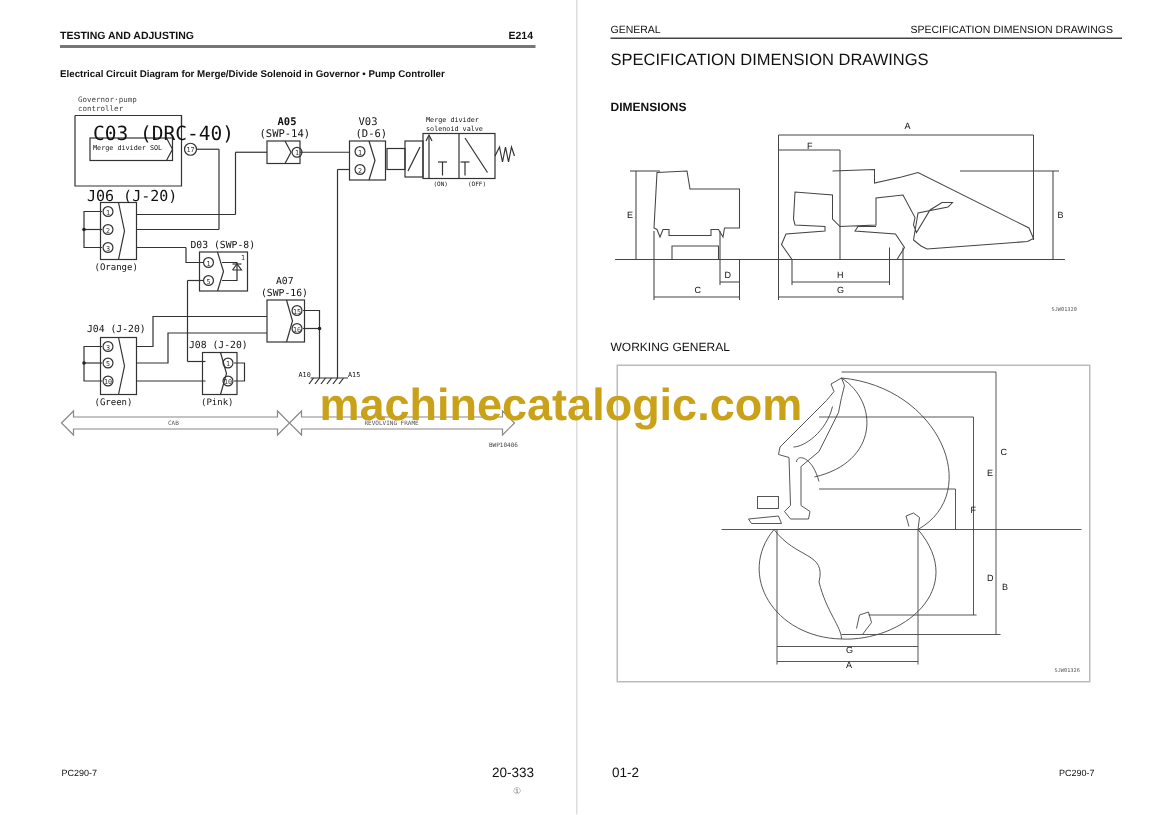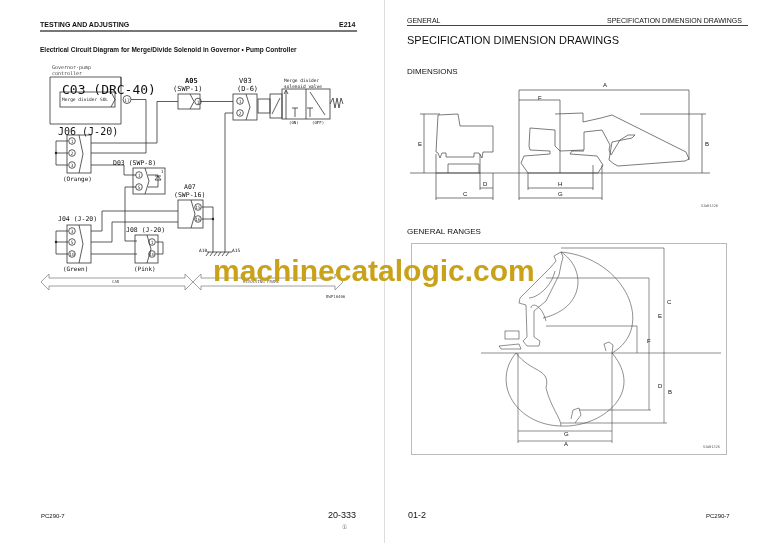--- a/index.html
+++ b/index.html
@@ -149,30 +149,30 @@
         <text x="152" y="256">10</text>
       <text x="162" y="173">1</text>
     </g>
   </svg>
 
   <div class="abs mono" style="left:52px;top:64px;font-size:5px;color:#444;">Governor·pump</div>
   <div class="abs mono" style="left:52px;top:70px;font-size:5px;color:#444;">controller</div>
   <div class="abs mono" style="left:62px;top:82px;font-size:13px;">C03 (DRC-40)</div>
   <div class="abs mono" style="left:62px;top:97px;font-size:4.5px;">Merge divider SOL</div>
   <div class="abs mono" style="left:185px;top:77px;font-size:7px;font-weight:bold;">A05</div>
-  <div class="abs mono" style="left:173px;top:85px;font-size:7px;">(SWP-1)</div>
+  <div class="abs mono" style="left:173px;top:85px;font-size:7px;">(SWP-14)</div>
   <div class="abs mono" style="left:239px;top:77px;font-size:7px;">V03</div>
   <div class="abs mono" style="left:237px;top:85px;font-size:7px;">(D-6)</div>
   <div class="abs mono" style="left:284px;top:78px;font-size:4.5px;">Merge divider</div>
   <div class="abs mono" style="left:284px;top:84px;font-size:4.5px;">solenoid valve</div>
   <div class="abs mono" style="left:289px;top:120px;font-size:4px;">(ON)</div>
   <div class="abs mono" style="left:312px;top:120px;font-size:4px;">(OFF)</div>
   <div class="abs mono" style="left:58px;top:126px;font-size:10px;">J06 (J-20)</div>
   <div class="abs mono" style="left:63px;top:175px;font-size:6px;">(Orange)</div>
-  <div class="abs mono" style="left:113px;top:159px;font-size:6.5px;text-align:center;">D03 (SWP-8)</div>
+  <div class="abs mono" style="left:127px;top:159px;font-size:6.5px;text-align:center;">D03 (SWP-8)</div>
   <div class="abs mono" style="left:184px;top:183px;font-size:6.5px;">A07</div>
   <div class="abs mono" style="left:174px;top:191px;font-size:6.5px;">(SWP-16)</div>
   <div class="abs mono" style="left:58px;top:215px;font-size:6.5px;">J04 (J-20)</div>
   <div class="abs mono" style="left:63px;top:265px;font-size:6px;">(Green)</div>
   <div class="abs mono" style="left:126px;top:226px;font-size:6.5px;">J08 (J-20)</div>
   <div class="abs mono" style="left:134px;top:265px;font-size:6px;">(Pink)</div>
   <div class="abs mono" style="left:199px;top:248px;font-size:4.5px;">A10</div>
   <div class="abs mono" style="left:232px;top:248px;font-size:4.5px;">A15</div>
   <div class="abs mono" style="left:112px;top:279px;font-size:4px;color:#555;">CAB</div>
   <div class="abs mono" style="left:243px;top:279px;font-size:4px;color:#555;">REVOLVING FRAME</div>
@@ -183,21 +183,21 @@
   <div class="abs" style="left:342px;top:523px;font-size:6px;color:#777;">①</div>
 </div>
 
 <div class="abs" style="left:384px;top:0;width:1px;height:543px;background:#ddd;"></div>
 
 <div>
   <div class="abs hdr-r" style="left:407px;top:17px;">GENERAL</div>
   <div class="abs hdr-r" style="left:607px;top:17px;">SPECIFICATION DIMENSION DRAWINGS</div>
   <div class="rule" style="left:407px;top:25px;width:341px;height:1px;background:#444;"></div>
   <div class="abs sec-title" style="left:407px;top:34px;">SPECIFICATION DIMENSION DRAWINGS</div>
-  <div class="abs sub-title" style="left:407px;top:67px;">DIMENSIONS</div>
+  <div class="abs sub-title" style="left:407px;top:67px;font-weight:bold;">DIMENSIONS</div>
 
   <svg class="abs" style="left:400px;top:80px;" width="340" height="130">
     <g fill="none" stroke="#444" stroke-width="0.7">
 
       <path d="M38,35 L58,34 L60,46 L93,46 L93,72 L83,72 L82,78 L79,73 L74,73 L74,77 L46,77 L46,73 L42,73 L40,78 L38,73 L36,72 Z"></path>
       <path d="M36,74 L36,93 L80,93 L80,74"></path>
       <path d="M48,93 L48,84 L79,84 L79,93"></path>
 
       <path d="M155,34 L183,33 L183,42 L201,38 L212,35 L286,72 L289,79 L285,81 L218,86 L214,84 L209,80 L212,62 L232,58 L235,55 L228,55 L220,60 L211,75 L209,70 L210,65 L202,50 L184,52 L184,70 L160,71 L155,66 L155,50 L130,48 L129,66 L130,70 L150,71 L150,74 L124,76 L121,83 L128,93 L198,93 L203,85 L197,76 L170,74 L172,71 L184,71"></path>
 
@@ -227,21 +227,21 @@
   <div class="abs" style="left:603px;top:82px;font-size:6px;">A</div>
   <div class="abs" style="left:538px;top:95px;font-size:6px;">F</div>
   <div class="abs" style="left:418px;top:141px;font-size:6px;">E</div>
   <div class="abs" style="left:705px;top:141px;font-size:6px;">B</div>
   <div class="abs" style="left:483px;top:181px;font-size:6px;">D</div>
   <div class="abs" style="left:558px;top:181px;font-size:6px;">H</div>
   <div class="abs" style="left:463px;top:191px;font-size:6px;">C</div>
   <div class="abs" style="left:558px;top:191px;font-size:6px;">G</div>
   <div class="abs mono" style="left:701px;top:204px;font-size:3.5px;color:#555;">SJW01320</div>
 
-  <div class="abs sub-title" style="left:407px;top:227px;">GENERAL RANGES</div>
+  <div class="abs sub-title" style="left:407px;top:227px;">WORKING GENERAL</div>
 
   <div class="abs" style="left:411px;top:243px;width:314px;height:210px;border:1px solid #bbb;"></div>
   <svg class="abs" style="left:411px;top:243px;" width="316" height="212">
     <g fill="none" stroke="#444" stroke-width="0.6">
       <line x1="70" y1="110" x2="310" y2="110"></line>
 
       <path d="M150,9 C215,15 245,85 201,110 C235,150 190,185 150,183 C105,182 80,140 105,110"></path>
       <path d="M150,9 C175,25 175,65 132,75"></path>
       <path d="M144,28 C140,45 125,55 118,55"></path>
       <path d="M120,65 C120,60 130,60 135,78"></path>

